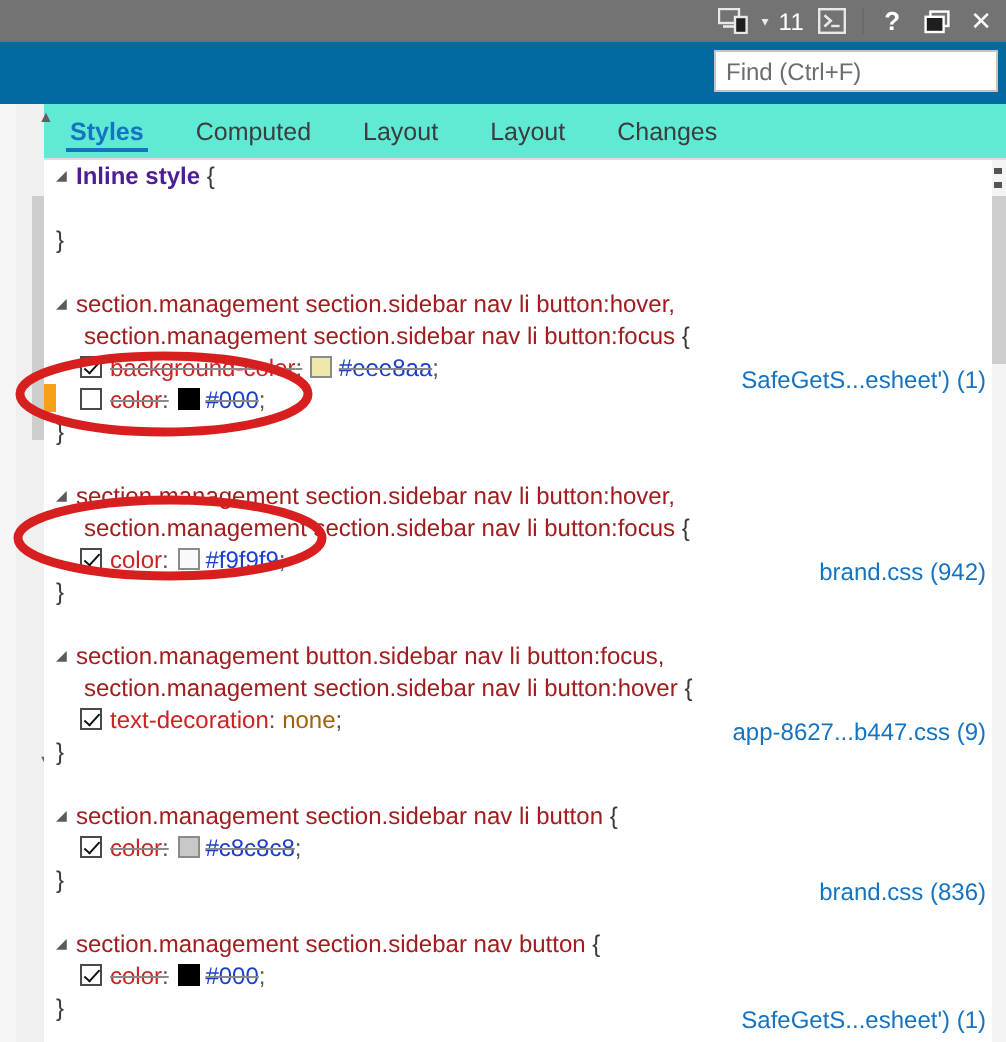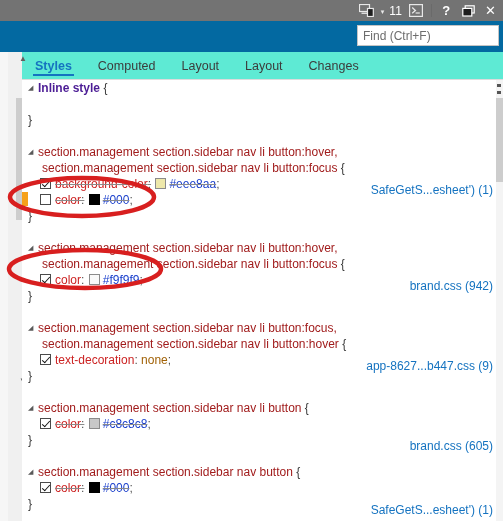--- a/index.html
+++ b/index.html
@@ -418,21 +418,21 @@
 
       <div class="row brace">
         <span class="brace-ch">}</span>
       </div>
     </div>
 
     <div class="row spacer"></div>
 
     <div>
       <div class="row sel-row">
-        <span class="twisty">◢</span><span class="selector">section.management section.sidebar nav li button:focus,</span>
+        <span class="twisty">◢</span><span class="selector">section.management button.sidebar nav li button:focus,</span>
         <span class="origin">app-8627...b447.css (9)</span>
       </div>
       <div class="row cont">
         <span class="selector">section.management section.sidebar nav li button:hover</span>
         <span class="brace-ch">{</span>
       </div>
 
       <div class="row decl">
         <span class="cbox checked"></span><span class="prop">text-decoration</span><span class="semi">:</span>
         <span class="val-kw">none</span><span class="semi">;</span>
@@ -443,21 +443,21 @@
         <span class="brace-ch">}</span>
       </div>
     </div>
 
     <div class="row spacer"></div>
 
     <div>
       <div class="row sel-row">
         <span class="twisty">◢</span><span class="selector">section.management section.sidebar nav li button</span>
         <span class="brace-ch">{</span>
-        <span class="origin">brand.css (605)</span>
+        <span class="origin">brand.css (836)</span>
       </div>
 
       <div class="row decl">
         <span class="cbox checked"></span><span class="prop strike">color</span><span class="semi strike">:</span>
         <span class="swatch" style="background:#c8c8c8"></span><span class="val strike">#c8c8c8</span><span class="semi">;</span>
       </div>
 
       <div class="row brace">
         <span class="brace-ch">}</span>
       </div>

